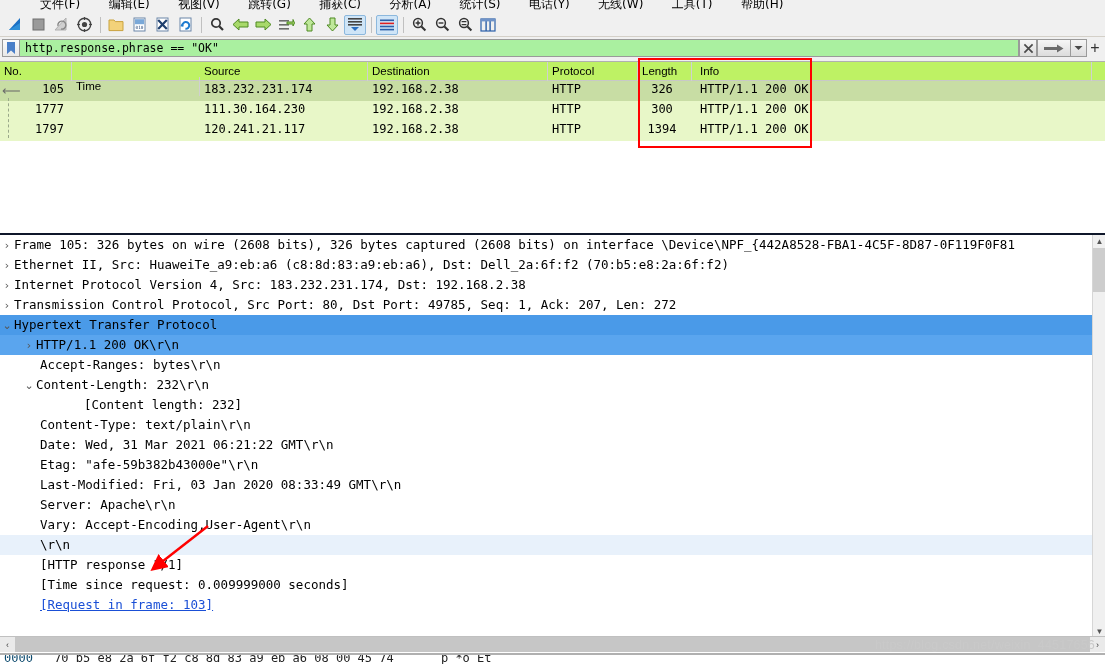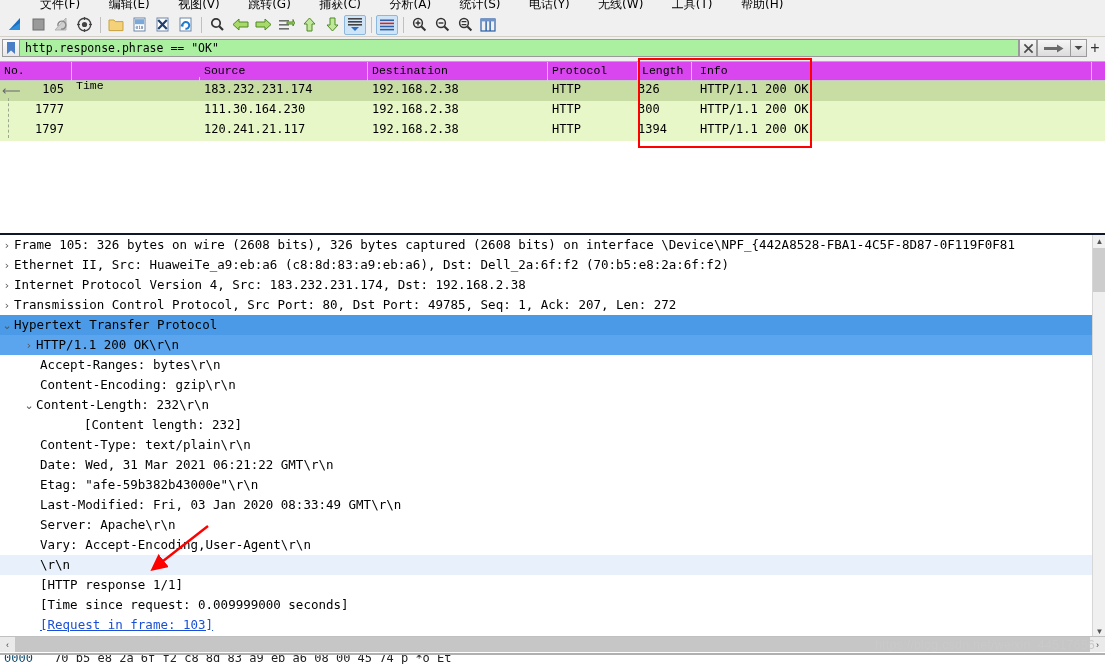--- a/index.html
+++ b/index.html
@@ -113,23 +113,23 @@
   .packet-list {
     position: absolute; top: 61px; left: 0;
     width: 1105px; height: 172px;
     background: #ffffff;
     border-top: 1px solid #b0b0b0;
     overflow: hidden;
   }
   .pl-header {
     display: flex;
     height: 19px;
-    background: #d946ef;
+    background: #bef264;
     border-bottom: 1px solid #c8c8c8;
-    font-family: Liberation Mono, monospace;
+    font-family: Liberation Sans, sans-serif;
     font-size: 11.5px;
     color: #000;
     align-items: center;
   }
   .pl-header .col {
     border-right: 1px solid #d0d0d0;
     height: 19px;
     line-height: 18px;
     padding-left: 4px;
     overflow: hidden;
@@ -147,21 +147,21 @@
   .pl-row .col {
     padding-left: 4px;
     overflow: hidden;
     white-space: nowrap;
   }
   .c-no    { width: 72px;  text-align: right; padding-right: 8px !important; padding-left:0 !important;}
   .c-time  { width: 128px; margin-top: 31px; }
   .c-src   { width: 168px; }
   .c-dst   { width: 180px; }
   .c-proto { width: 90px;  }
-  .c-len   { width: 54px;  text-align: left; padding-right: 6px !important; padding-left:0 !important;}
+  .c-len   { width: 54px;  text-align: center; padding-right: 6px !important; padding-left:0 !important;}
   .c-info  { width: 400px; padding-left: 8px !important; }
   .pl-header .c-no   { text-align: left; padding-left:4px !important; }
   .pl-header .c-len  { text-align: left; padding-left:4px !important; }
 
   .sel-marker {
     position: absolute;
     left: 2px; top: 22px;
     width: 14px; height: 14px;
     color: #6a6a6a;
     font-size: 13px;
@@ -574,23 +574,20 @@
       </div>
 
       <div class="d-line sel2" style="padding-left:22px">
         <span class="twisty">›</span><span>HTTP/1.1 200 OK\r\n</span>
       </div>
 
       <div class="d-line ind2">
         <span>Accept-Ranges: bytes\r\n</span>
       </div>
 
-      <div class="d-line ind2">
-        <span>Content-Encoding: gzip\r\n</span>
-      </div>
 
       <div class="d-line" style="padding-left:22px">
         <span class="twisty">⌄</span><span>Content-Length: 232\r\n</span>
       </div>
 
       <div class="d-line ind3">
         <span>[Content length: 232]</span>
       </div>
 
       <div class="d-line ind2">
@@ -654,19 +651,19 @@
   <div class="hscroll-bar">
     <div class="left">‹</div>
     <div class="track"></div>
     <div class="right">›</div>
   </div>
 
   <div class="bytes-pane">
     <div class="inner">
       <span class="bytes-off">0000</span>
       <span style="margin-left:14px">70 b5 e8 2a 6f f2  c8 8d 83 a9 eb a6  08 00 45 74</span>
-      <span style="">p  *o         Et</span>
+      <span style="margin-left:40px">p  *o         Et</span>
     </div>
   </div>
 
   <div class="watermark">https://blog.csdn.net/weixin_44517656</div>
 
 </div>
 
 </body></html>

